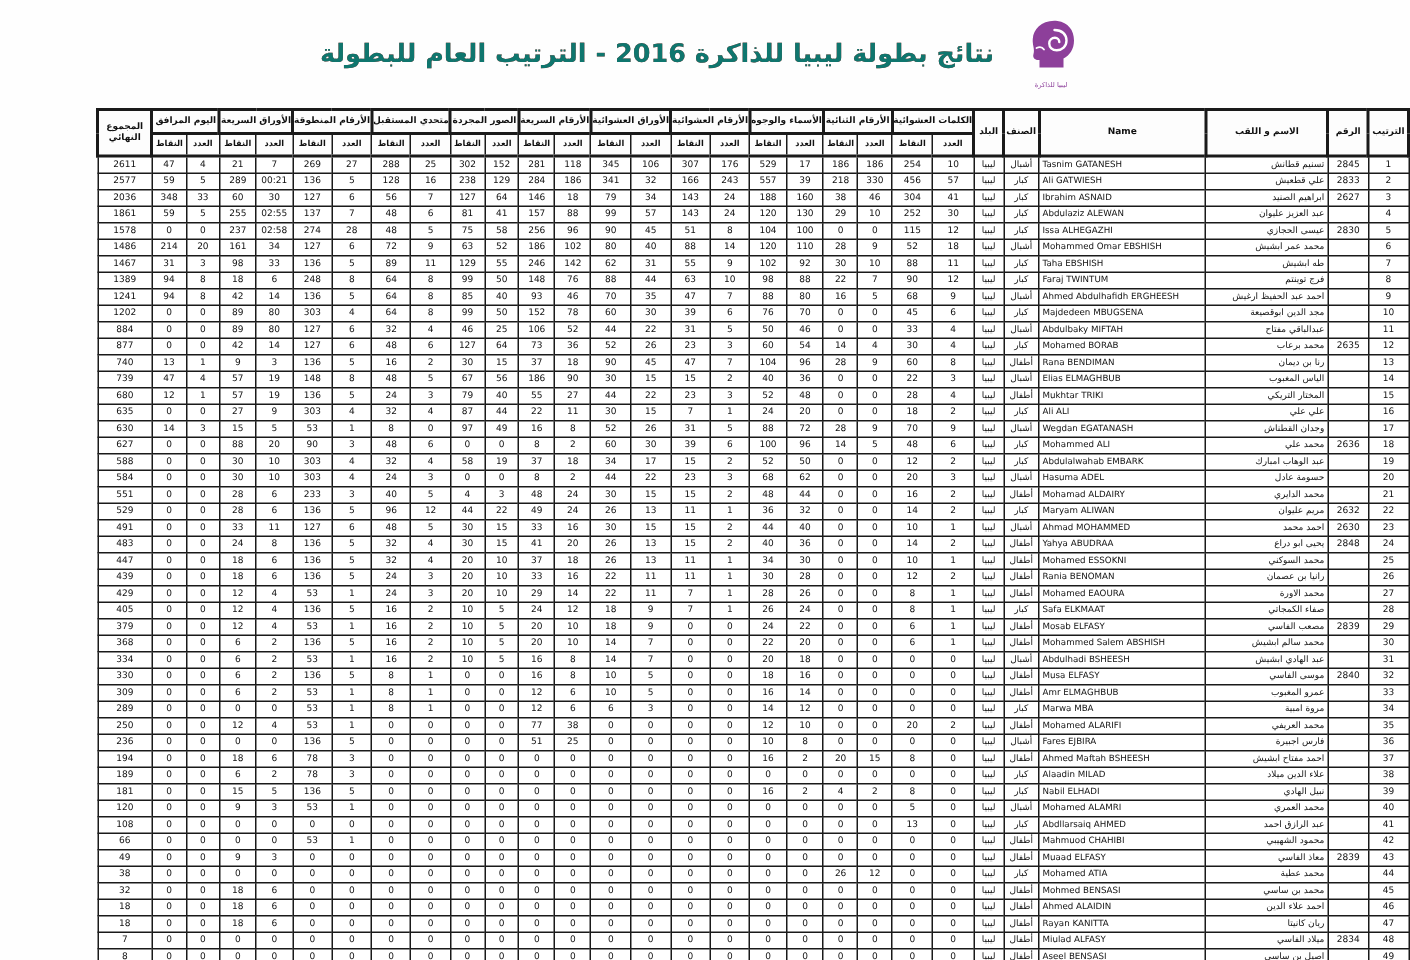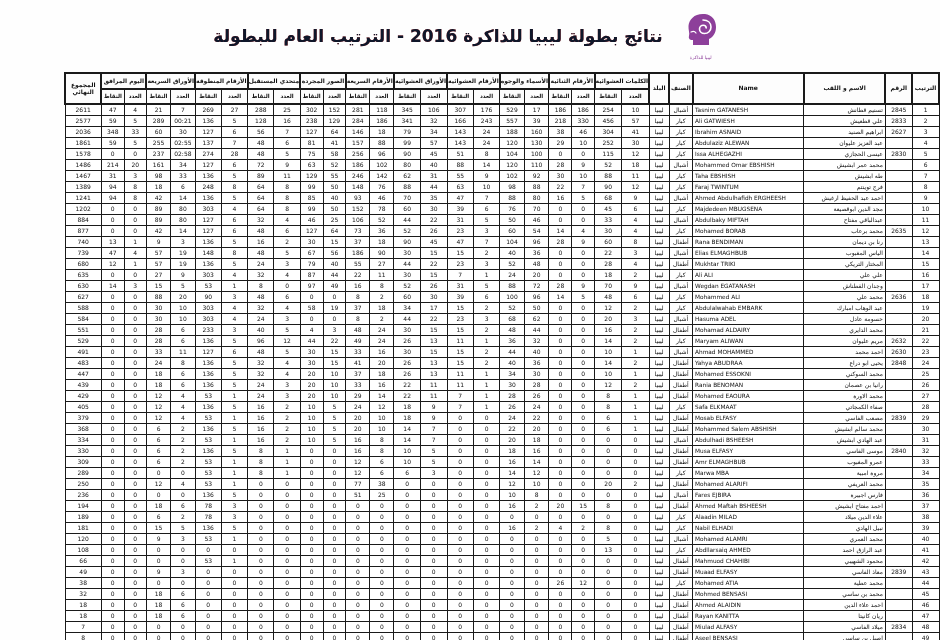--- a/index.html
+++ b/index.html
@@ -1,21 +1,21 @@
 <!DOCTYPE html>
 <html lang="ar"><head>
 <meta charset="utf-8">
 <style>
   html,body{margin:0;padding:0;width:940px;height:640px;overflow:hidden;background:#ffffff;
             font-family:"DejaVu Sans", sans-serif;}
   .page{position:relative;width:940px;height:640px;background:#fefefe;}
   
   .titlebar{position:absolute;top:10px;left:0;width:100%;height:52px;
             display:flex;justify-content:center;align-items:center;gap:12px;}
-  .title-text{color:#0f172a;font-weight:bold;font-size:17px;direction:rtl;
+  .title-text{color:#0f766e;font-weight:bold;font-size:17px;direction:rtl;
               letter-spacing:0px;text-shadow:0 0 .4px #d03a36;}
   .logo-wrap{display:flex;flex-direction:column;align-items:center;width:52px;}
   .logo-cap{font-size:4.5px;color:#8d3f9a;margin-top:1px;white-space:nowrap;}
   
   .tablewrap{position:absolute;top:72px;left:64px;}
   table{border-collapse:collapse;table-layout:fixed;direction:rtl;background:#fff;}
   th,td{border:1px solid #1a1a1a;padding:0;margin:0;overflow:hidden;white-space:nowrap;
         text-align:center;color:#111;}
   thead th{font-size:6px;font-weight:bold;line-height:1.05;background:#fdfdfd;}
   thead tr.sub th{font-size:5.5px;height:13px;}

